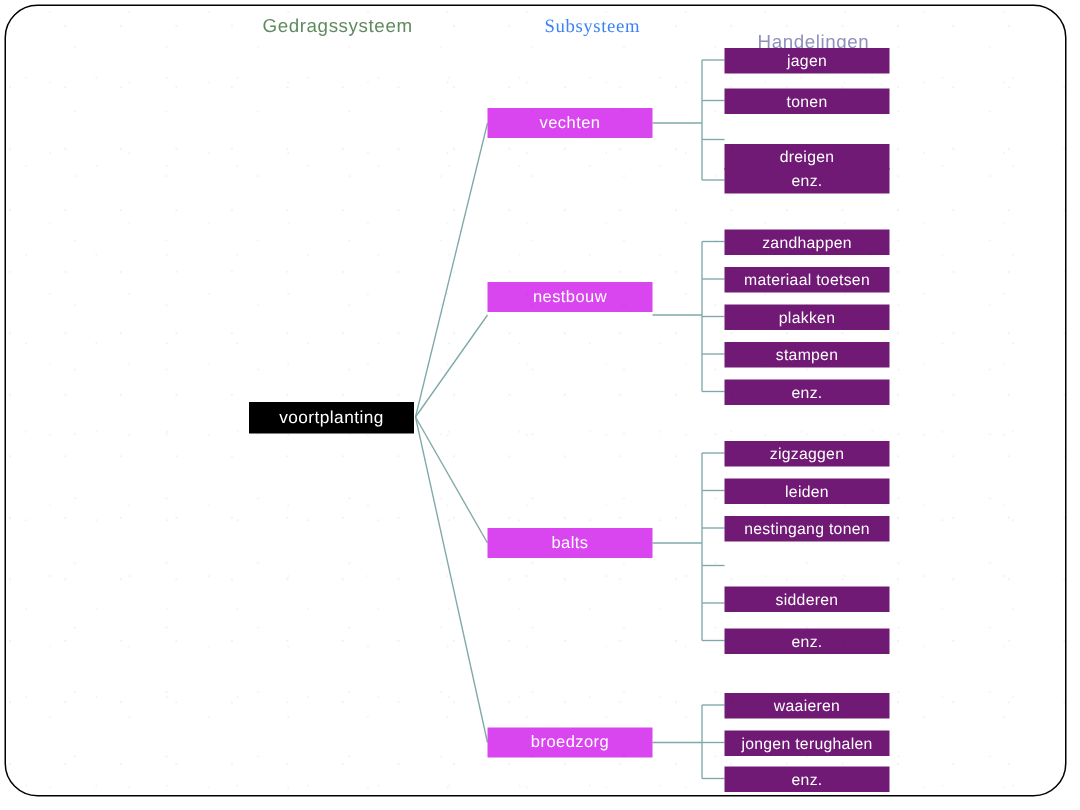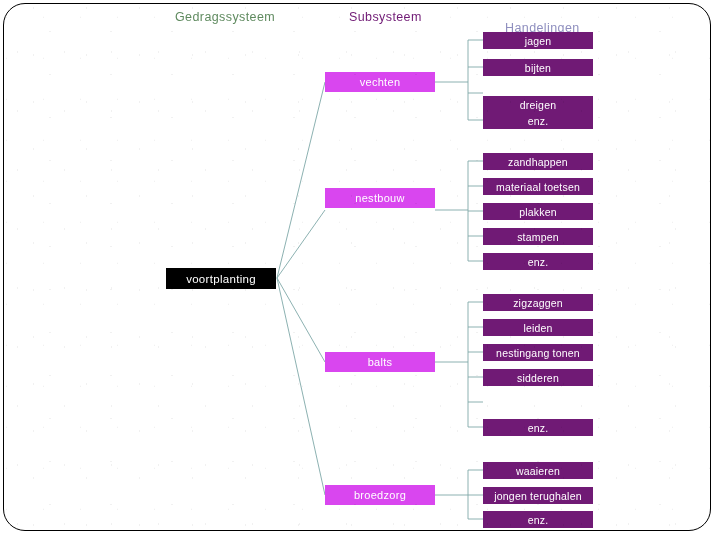--- a/index.html
+++ b/index.html
@@ -41,23 +41,24 @@
     letter-spacing: 0.4px;
     white-space: nowrap;
     font-family: "Liberation Sans", sans-serif;
   }
   #hdr-gedragssysteem {
     left: 175px;
     top: 10px;
     color: #5f8a5f;
   }
   #hdr-subsysteem {
-    left: 349px;
+    left: 363px;
     top: 10px;
-    color: #701a75;
+    color: #3b82f6;
+    font-family: Liberation Serif, serif;
   }
   #hdr-handelingen {
     left: 505px;
     top: 8px;
     color: #8f8fbf;
     margin-top: 13px;
   }
 
   
   .node {
@@ -174,34 +175,34 @@
   <div class="col-header" id="hdr-handelingen">Handelingen</div>
 
   <div class="node node-root">voortplanting</div>
 
   <div class="node node-sub" style="top:72px">vechten</div>
   <div class="node node-sub" style="top:188px">nestbouw</div>
   <div class="node node-sub" style="top:352px">balts</div>
   <div class="node node-sub" style="top:485px">broedzorg</div>
 
   <div class="node node-act" style="top:32px">jagen</div>
-  <div class="node node-act" style="top:59px">bijten</div>
+  <div class="node node-act" style="top:59px">tonen</div>
   <div class="node node-act" style="top:96px">dreigen</div>
   <div class="node node-act" style="top:112px">enz.</div>
 
   <div class="node node-act" style="top:153px">zandhappen</div>
   <div class="node node-act" style="top:178px">materiaal toetsen</div>
   <div class="node node-act" style="top:203px">plakken</div>
   <div class="node node-act" style="top:228px">stampen</div>
   <div class="node node-act" style="top:253px">enz.</div>
 
   <div class="node node-act" style="top:294px">zigzaggen</div>
   <div class="node node-act" style="top:319px">leiden</div>
   <div class="node node-act" style="top:344px">nestingang tonen</div>
-  <div class="node node-act" style="top:369px">sidderen</div>
+  <div class="node node-act" style="top:391px">sidderen</div>
   <div class="node node-act" style="top:419px">enz.</div>
 
   <div class="node node-act" style="top:462px">waaieren</div>
   <div class="node node-act" style="top:487px">jongen terughalen</div>
   <div class="node node-act" style="top:511px">enz.</div>
 
   <div id="grain"></div>
 </div>
 
 </body></html>

